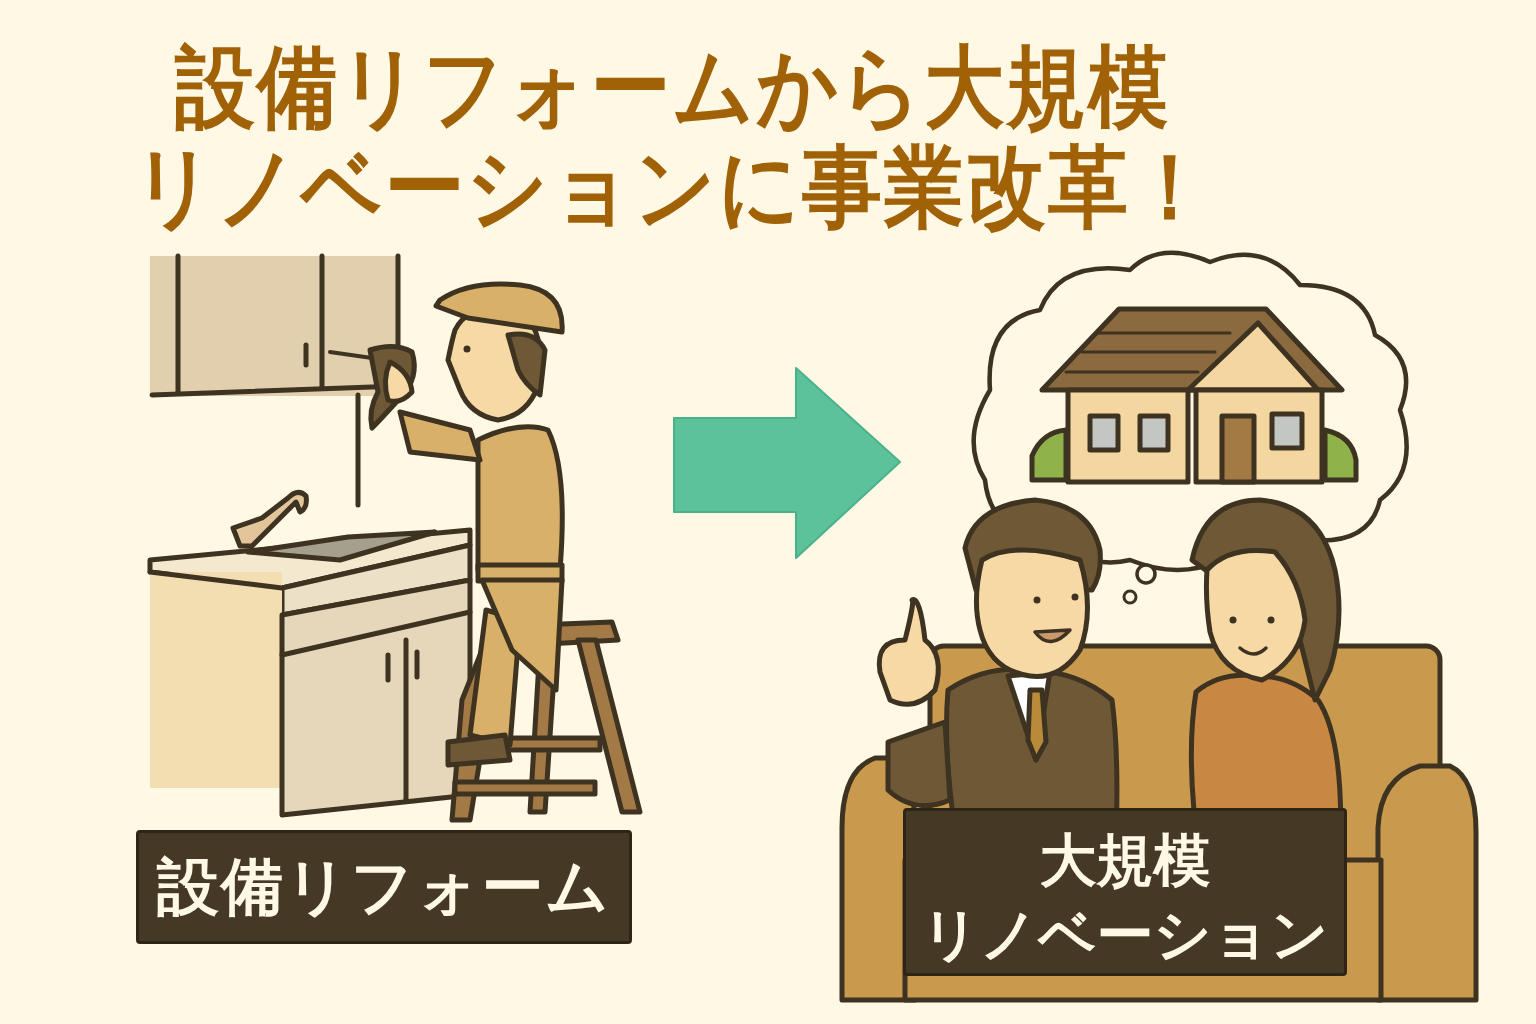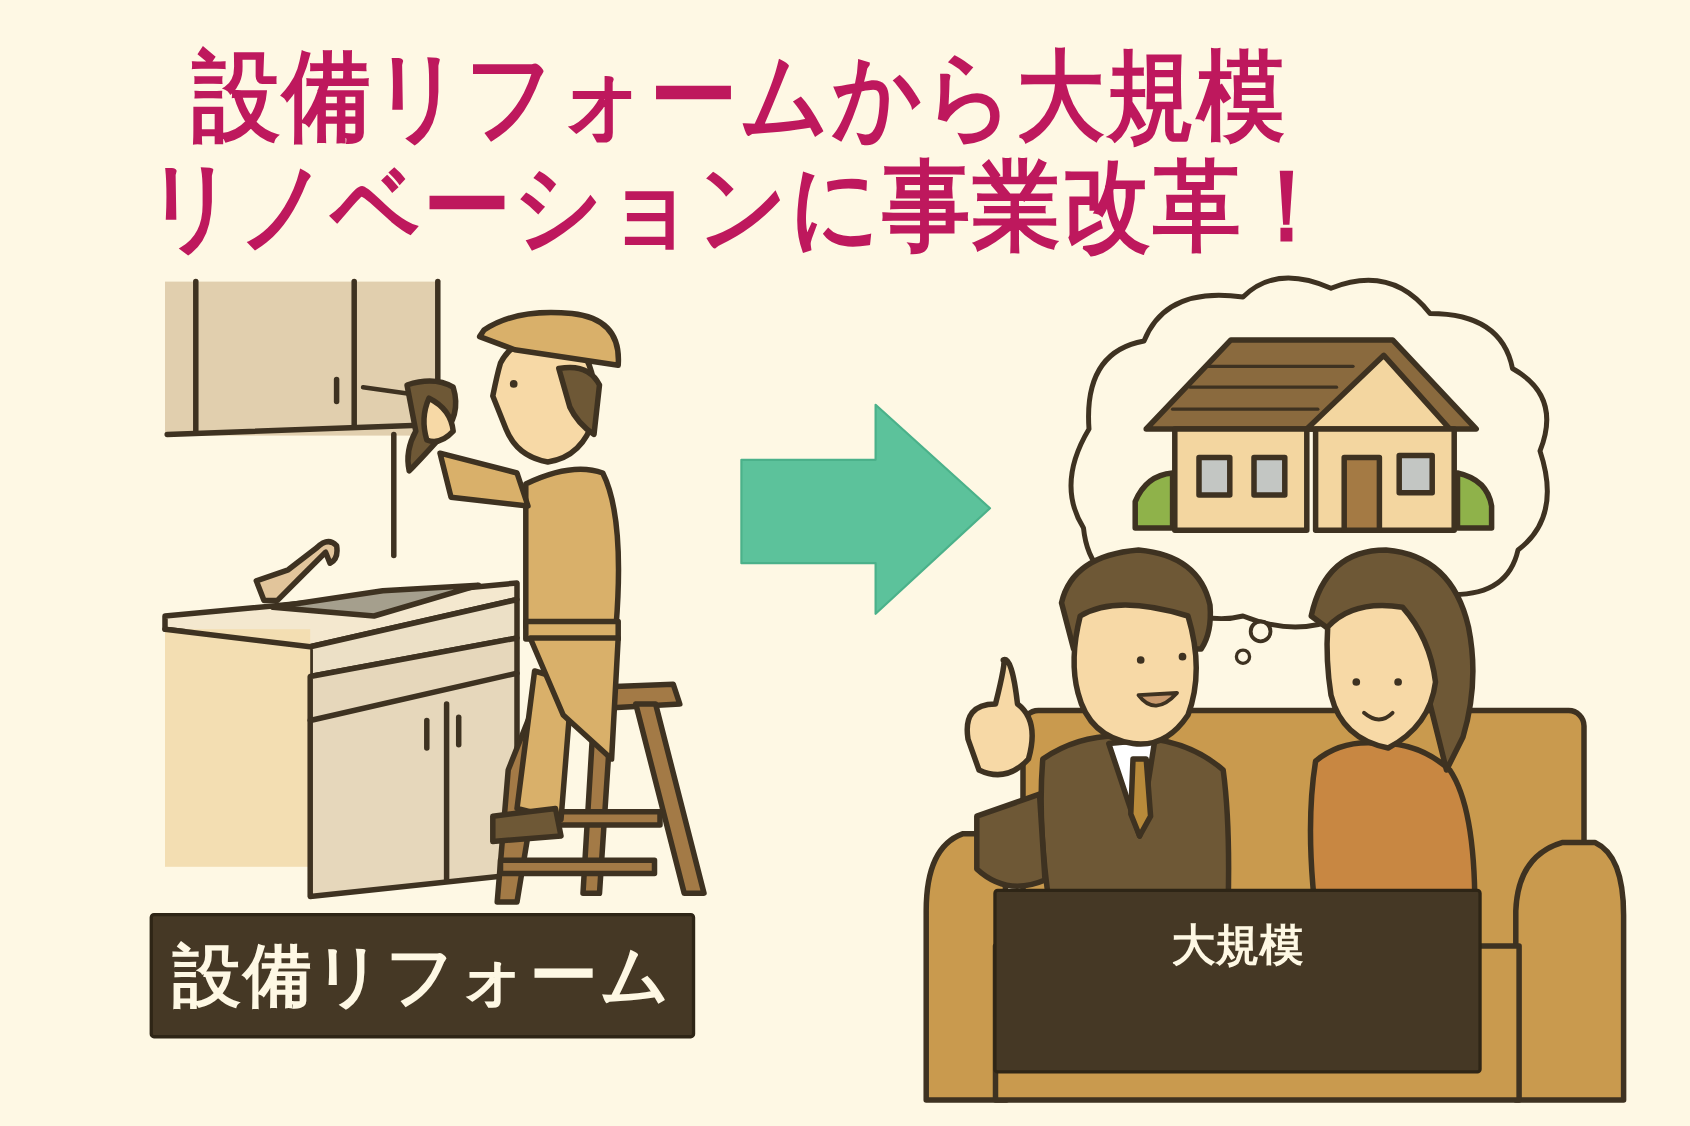--- a/index.html
+++ b/index.html
@@ -4,34 +4,34 @@
 <style>
   html, body { margin: 0; padding: 0; }
   body {
     width: 1536px; height: 1024px; overflow: hidden;
     background: #fef8e4;
     font-family: "DejaVu Sans", "Liberation Sans", sans-serif;
     position: relative;
   }
   .headline {
     position: absolute; left: 0; top: 38px; width: 1345px;
-    text-align: center; color: #be185d;
+    text-align: center; color: #a16207;
     font-weight: bold; font-size: 80px; line-height: 100px;
     letter-spacing: 2px;
   }
   .headline .line { display: block; white-space: nowrap; transform: scaleY(1.12); }
   .stage { position: absolute; left: 0; top: 0; width: 1536px; height: 1024px; }
   .label {
     position: absolute; background: #453825; color: #fef8e4;
     border: 3px solid #2e2516; border-radius: 4px;
     font-weight: bold; text-align: center; box-sizing: border-box;
     white-space: nowrap;
   }
   .label-left { left: 136px; top: 830px; width: 496px; height: 114px; font-size: 62px; line-height: 108px; letter-spacing: 2px; }
-  .label-right { left: 903px; top: 808px; width: 444px; height: 168px; font-size: 40px; line-height: 74px; padding-top: 12px; }
+  .label-right { left: 903px; top: 808px; width: 444px; height: 168px; font-size: 57px; line-height: 74px; padding-top: 12px; }
   .label-right .row { display: block; }
 </style>
 </head>
 <body>
 
 <div class="headline">
   <span class="line">設備リフォームから大規模</span>
   <span class="line">リノベーションに事業改革！</span>
 </div>
 
@@ -141,13 +141,14 @@
       <circle cx="1075" cy="597" r="3.5" fill="#3e3221" stroke="none"></circle>
       <path d="M1035,632 Q1050,652 1070,630 Z" fill="#c99a6e" stroke-width="3.5"></path>
     </g>
   </g>
 </svg>
 
 <div class="label label-left">設備リフォーム</div>
 
 <div class="label label-right">
   <span class="row">大規模</span>
+  <span class="row">リノベーション</span>
 </div>
 
 </body></html>

